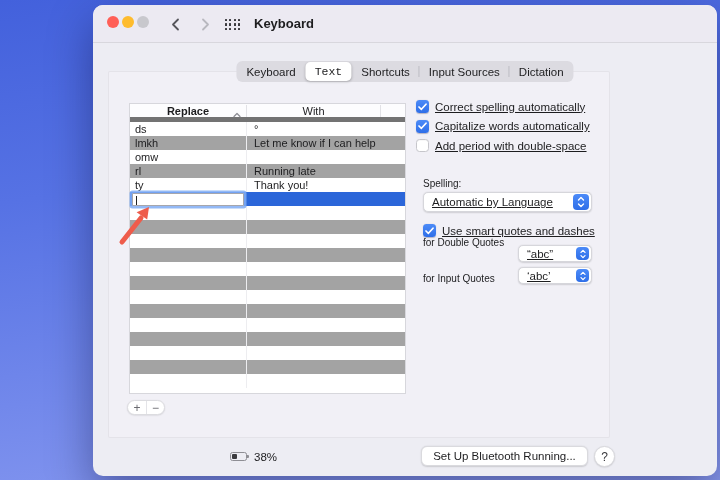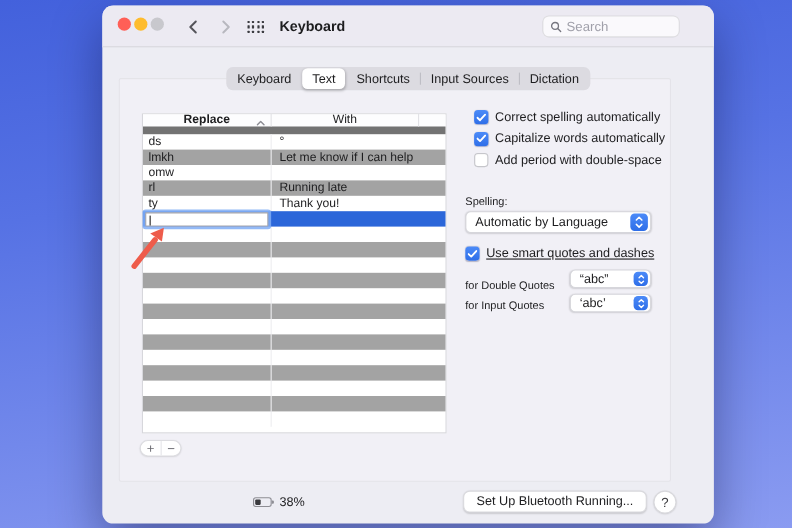--- a/index.html
+++ b/index.html
@@ -1,20 +1,20 @@
 <!DOCTYPE html>
 <html><head>
 <meta charset="utf-8">
 <style>
   * { margin:0; padding:0; box-sizing:border-box; }
   html,body { width:720px; height:480px; overflow:hidden; }
   body { font-family:"Liberation Sans", sans-serif; color:#1d1d1f; }
   .desktop { position:relative; width:720px; height:480px;
     background:linear-gradient(172deg,#4361dc 0%,#5672e4 35%,#8a9bf1 100%); }
-  .window { position:absolute; left:93px; top:5px; width:556px; height:471px;
+  .window { position:absolute; left:93px; top:5px; width:624px; height:471px;
     background:#ededf3; border-radius:10px; box-shadow:0 18px 45px rgba(0,0,40,.38);
     overflow:hidden; }
 
   
   .titlebar { position:absolute; left:0; top:0; width:100%; height:38px;
     background:#eceaf2; border-bottom:1px solid #d8d7dd; }
   .tl { position:absolute; top:11px; width:12px; height:12px; border-radius:50%; }
   .tl.red{ left:14px; background:#ff5f57; }
   .tl.yellow{ left:29px; background:#febc2e; }
   .tl.gray{ left:44px; background:#c8c8cd; }
@@ -30,32 +30,32 @@
   .search input { border:none; outline:none; background:transparent; width:90px;
     font-size:12px; font-family:"Liberation Sans",sans-serif; color:#333; }
   .search input::placeholder { color:#a0a0aa; }
 
   
   .segmented { position:absolute; left:50%; top:56px; transform:translateX(-50%);
     height:21px; display:flex; align-items:center; background:#dcdbe1; border-radius:6px;
     padding:1px; z-index:3; }
   .seg { height:19px; display:flex; align-items:center; padding:0 9px; font-size:11.5px;
     border-radius:5px; white-space:nowrap; }
-  .seg.selected { background:#ffffff; box-shadow:0 1px 2.5px rgba(0,0,0,.22); }
+  .seg.selected { background:#ffffff; box-shadow:0 1px 2.5px rgba(0,0,0,.22);font-family:Liberation Mono, monospace; }
   .seg-sep { width:1px; height:11px; background:#bdbdc4; }
   .seg-sep.hidden { visibility:hidden; }
 
   
   .panel { position:absolute; left:15px; top:66px; width:502px; height:367px;
     background:#f1f0f6; border:1px solid rgba(0,0,0,.05); border-radius:2px; }
 
   
   .table { position:absolute; left:36px; top:98px; width:277px; height:291px;
     background:#ffffff; border:1px solid #d7d7dc; }
-  .thead { display:flex; height:18px; border-bottom:7px solid #737373; background:#fdfdfe;
+  .thead { display:flex; height:18px; border-bottom:5px solid #737373; background:#fdfdfe;
     font-size:11px; align-items:flex-end; }
   .th1 { width:117px; border-right:1px solid #e2e2e6; text-align:center; font-weight:bold;
     position:relative; }
   .th1 .sort { position:absolute; right:5px; top:3px; }
   .th2 { width:134px; text-align:center; border-right:1px solid #e2e2e6; }
   .th3 { flex:1; }
   .tr { display:flex; height:14px; font-size:11px; line-height:14px; }
   .tr .td1 { width:117px; border-right:1px solid #ededf0; padding-left:5px; overflow:hidden; white-space:nowrap; }
   .tr .td2 { flex:1; padding-left:7px; overflow:hidden; white-space:nowrap; }
   .tr.alt { background:#a3a3a3; }
@@ -68,31 +68,31 @@
 
   
   .plusminus { position:absolute; left:34px; top:395px; height:15px; display:flex;
     background:#ffffff; border:1px solid #dcdce0; border-radius:7.5px;
     box-shadow:0 .5px 1.5px rgba(0,0,0,.12); overflow:hidden; }
   .pm { width:18px; display:flex; align-items:center; justify-content:center;
     font-size:12px; color:#6a6a70; line-height:1; }
   .pm.minus { border-left:1px solid #e4e4e8; }
 
   
-  .cb-group { position:absolute; left:338px; top:95px; display:flex; flex-direction:column; gap:6.5px; }
+  .cb-group { position:absolute; left:323px; top:95px; display:flex; flex-direction:column; gap:6.5px;text-decoration:underline; }
   .cb-row { display:flex; align-items:center; gap:6px; height:13px; }
   .cb-box { width:13px; height:13px; border-radius:3.5px; flex:0 0 13px; position:relative; }
   .cb-box.checked { background:linear-gradient(#4c8bf8,#2e6ee8); box-shadow:0 .5px 1px rgba(0,0,50,.25); }
   .cb-box.unchecked { background:#ffffff; border:1px solid #c6c6cb; box-shadow:inset 0 .5px 1px rgba(0,0,0,.06); }
   .cb-label { font-size:11.5px; white-space:nowrap; }
 
   .opt-label { position:absolute; font-size:10px; white-space:nowrap; }
   .popup { position:absolute; background:#ffffff; border:1px solid #d6d6db; border-radius:5px;
     box-shadow:0 .5px 1.5px rgba(0,0,0,.14); display:flex; align-items:center; }
-  .popup .ptext { flex:1; font-size:11.5px; padding-left:8px; white-space:nowrap; overflow:hidden; }
+  .popup .ptext { flex:1; font-size:11.5px; padding-left:8px; white-space:nowrap; overflow:hidden;text-decoration:underline; }
   .stepper { background:linear-gradient(#4c8bf8,#2e6ee8); border-radius:4px; margin-right:2px;
     display:flex; align-items:center; justify-content:center; flex:0 0 auto; }
   .smartcb { position:absolute; left:330px; top:219px;text-decoration:underline; }
   .popup-spelling { left:330px; top:187px; width:169px; height:20px; }
   .popup-dq { left:425px; top:240px; width:74px; height:17px; }
   .popup-sq { left:425px; top:262px; width:74px; height:17px; }
 
   
   .footer-label { position:absolute; left:19px; top:446px; font-size:11.5px; }
   .battery { position:absolute; left:137px; top:447px; width:17px; height:9px;
@@ -139,27 +139,20 @@
           <span></span>
           <span></span>
           <span></span>
           <span></span>
           <span></span>
           <span></span>
           <span></span>
           <span></span>
         </span>
       <span class="win-title">Keyboard</span>
-      <span class="search">
-        <svg width="11" height="11" viewBox="0 0 12 12">
-          <circle cx="5" cy="5" r="3.4" fill="none" stroke="#76767f" stroke-width="1.3"></circle>
-          <line x1="7.6" y1="7.6" x2="10.6" y2="10.6" stroke="#76767f" stroke-width="1.3" stroke-linecap="round"></line>
-        </svg>
-        <input type="text" placeholder="Search" style="">
-      </span>
     </div>
 
     <div class="panel"></div>
 
     <div class="segmented" id="tabs">
         <div class="seg">Keyboard</div>
         <span class="seg-sep hidden"></span>
         <div class="seg selected">Text</div>
         <span class="seg-sep hidden"></span>
         <div class="seg">Shortcuts</div>
@@ -306,21 +299,21 @@
 
     <div class="cb-row smartcb">
       <span class="cb-box checked" id="smartbox">
           <svg width="9" height="8" viewBox="0 0 9 8" style="position:absolute;left:2px;top:2.5px;">
             <path d="M1 4 L3.4 6.3 L8 1.2" fill="none" stroke="#ffffff" stroke-width="1.7" stroke-linecap="round" stroke-linejoin="round"></path>
           </svg>
         </span>
       <span class="cb-label">Use smart quotes and dashes</span>
     </div>
 
-    <div class="opt-label" style="left:330px; top:250px;text-align:center;">for Double Quotes</div>
+    <div class="opt-label" style="left:330px; top:232px;text-align:center;">for Double Quotes</div>
     <div class="popup popup-dq">
       <span class="ptext">“abc”</span>
       <span class="stepper" style="width:13px;height:13px;">
         <svg width="8" height="10" viewBox="0 0 10 12">
             <path d="M2.5 4 L5 1.5 L7.5 4 M2.5 8 L5 10.5 L7.5 8" fill="none" stroke="#ffffff" stroke-width="1.6" stroke-linecap="round" stroke-linejoin="round"></path>
           </svg>
       </span>
     </div>
 
     <div class="opt-label" style="left:330px; top:268px;">for Input Quotes</div>

